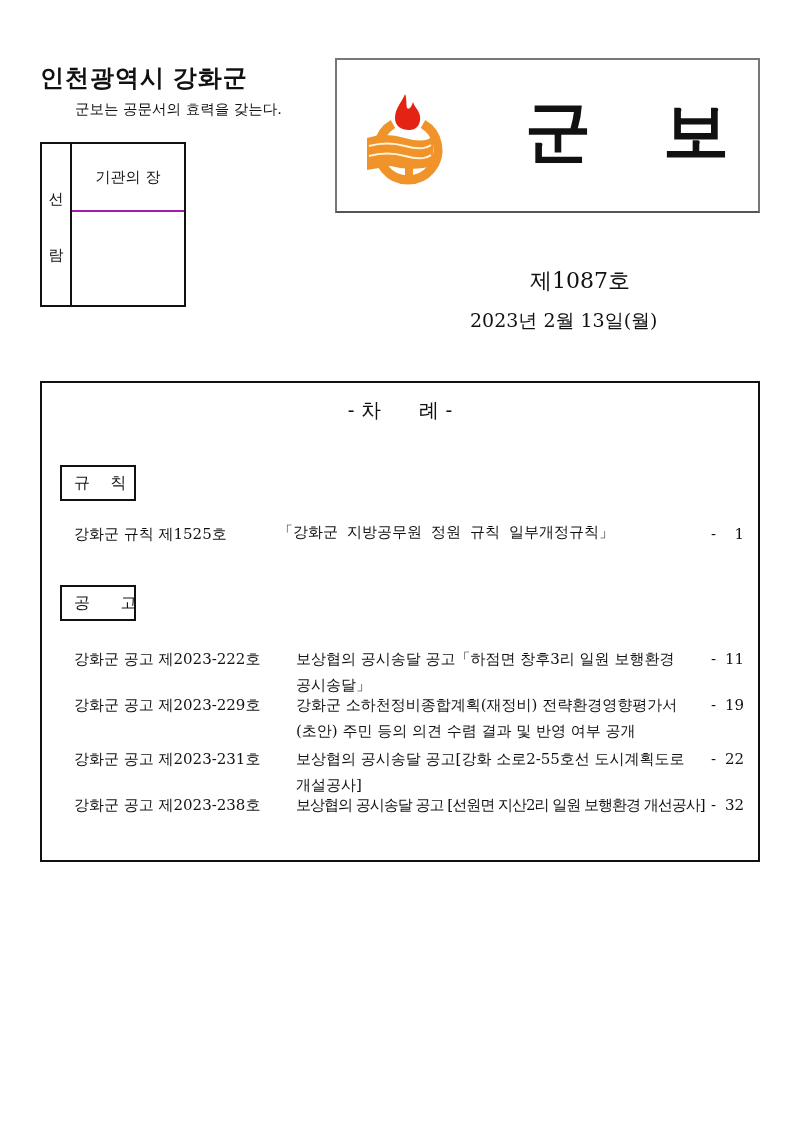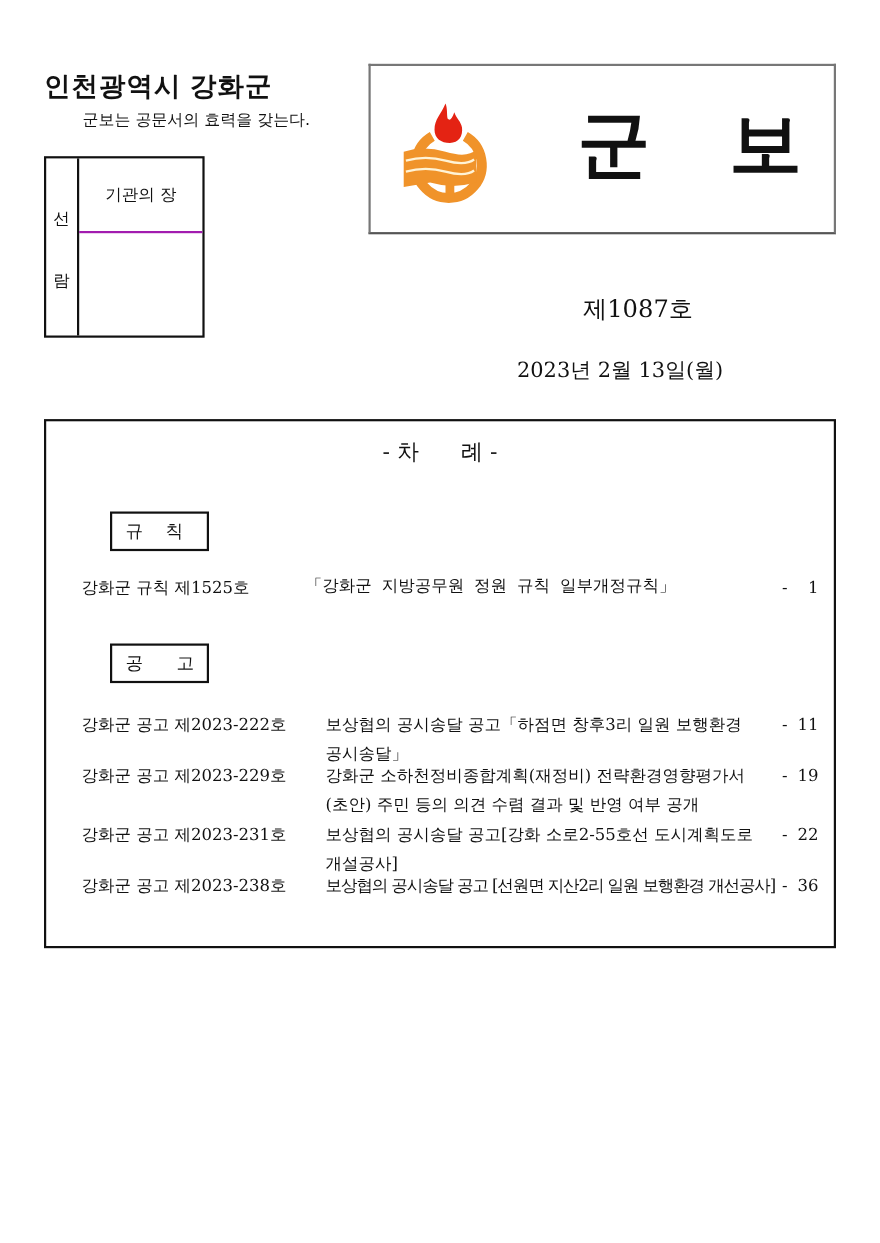--- a/index.html
+++ b/index.html
@@ -16,27 +16,27 @@
     .review .col span { position: absolute; left: 0; width: 28px; text-align: center; font-family: "DejaVu Sans", sans-serif; font-size: 15px; }
     .review .head { position: absolute; left: 30px; top: 0; right: 0; height: 68px; border-bottom: 2px solid #a21caf; box-sizing: border-box;
                     font-family: "DejaVu Sans", sans-serif; font-size: 15px; text-align: center; padding-top: 24px; }
 
     .mast { left: 335px; top: 58px; width: 425px; height: 155px; border: 2px solid #777; box-sizing: border-box;
             border-bottom-color: #555; }
     .mast .logo { position: absolute; left: 28px; top: 30px; width: 90px; height: 95px; }
     .mast .big { position: absolute; top: 32px; font-family: "DejaVu Sans", sans-serif; font-weight: bold; font-size: 66px; line-height: 80px; }
 
     .issue { left: 530px; top: 266px; font-size: 22px; white-space: nowrap; }
-    .date { left: 470px; top: 324px; font-size: 19px; white-space: nowrap; }
+    .date { left: 470px; top: 308px; font-size: 19px; white-space: nowrap; }
 
     .toc { left: 40px; top: 381px; width: 720px; height: 481px; border: 2px solid #111; box-sizing: border-box; }
     .toc-title { position: absolute; left: 0; right: 0; top: 14px; text-align: center; font-size: 20px; white-space: pre; }
 
-    .sec-box { position: absolute; left: 18px; width: 90px; height: 36px; border: 2px solid #111; box-sizing: border-box;
-               font-family: "DejaVu Sans", sans-serif; font-size: 16px; line-height: 32px; padding-left: 12px; white-space: pre; margin-left: 40px; }
+    .sec-box { position: absolute; left: 18px; width: 76px; height: 36px; border: 2px solid #111; box-sizing: border-box;
+               font-family: "DejaVu Sans", sans-serif; font-size: 16px; line-height: 32px; padding-left: 12px; white-space: pre; }
 
     .row { position: absolute; left: 32px; right: 14px; font-size: 15px; line-height: 24px; }
     .row .issuer { position: absolute; left: 0; white-space: nowrap; }
     .row .ttl { position: absolute; left: 222px; right: 56px; white-space: nowrap; }
     .row .ttl2 { position: absolute; left: 222px; top: 26px; white-space: nowrap; }
     .row .dash { position: absolute; right: 28px; }
     .row .pg { position: absolute; right: 0; text-align: right; }
     .rule-row .ttl { left: 204px; font-family: Liberation Mono, monospace; }
   </style>
 </head>
@@ -103,15 +103,15 @@
     <span class="ttl">보상협의 공시송달 공고[강화 소로2-55호선 도시계획도로</span>
     <span class="ttl2">개설공사]</span>
     <span class="dash">-</span>
     <span class="pg">22</span>
   </div>
 
   <div class="row" style="top:410px">
     <span class="issuer">강화군 공고 제2023-238호</span>
     <span class="ttl" style="letter-spacing:-1px">보상협의 공시송달 공고 [선원면 지산2리 일원 보행환경 개선공사]</span>
     <span class="dash">-</span>
-    <span class="pg">36</span>
+    <span class="pg">32</span>
   </div>
 </div>
 
 </body></html>

